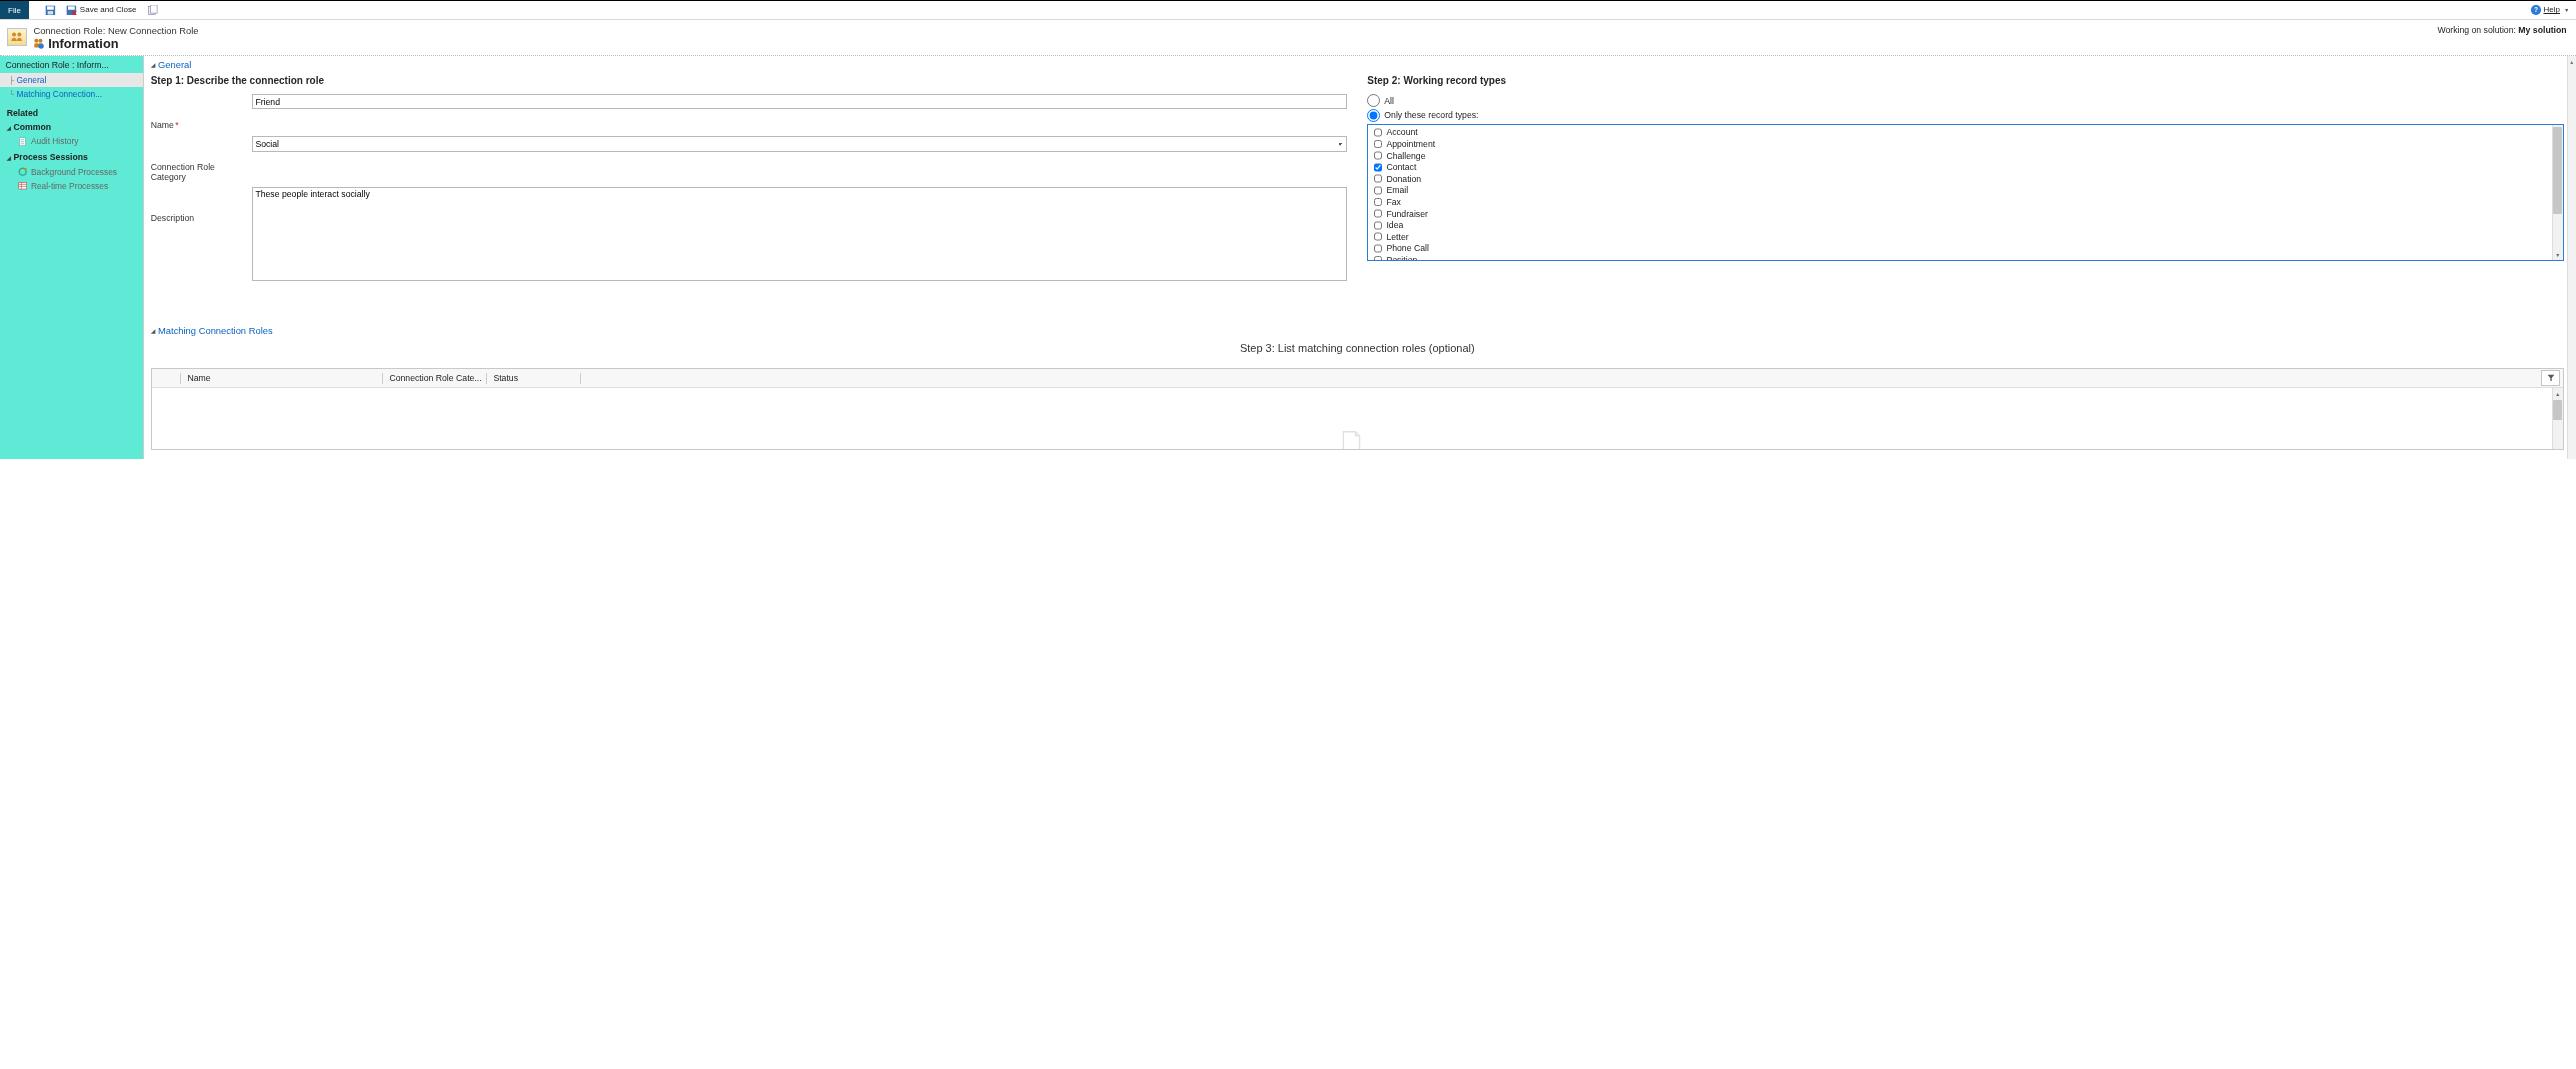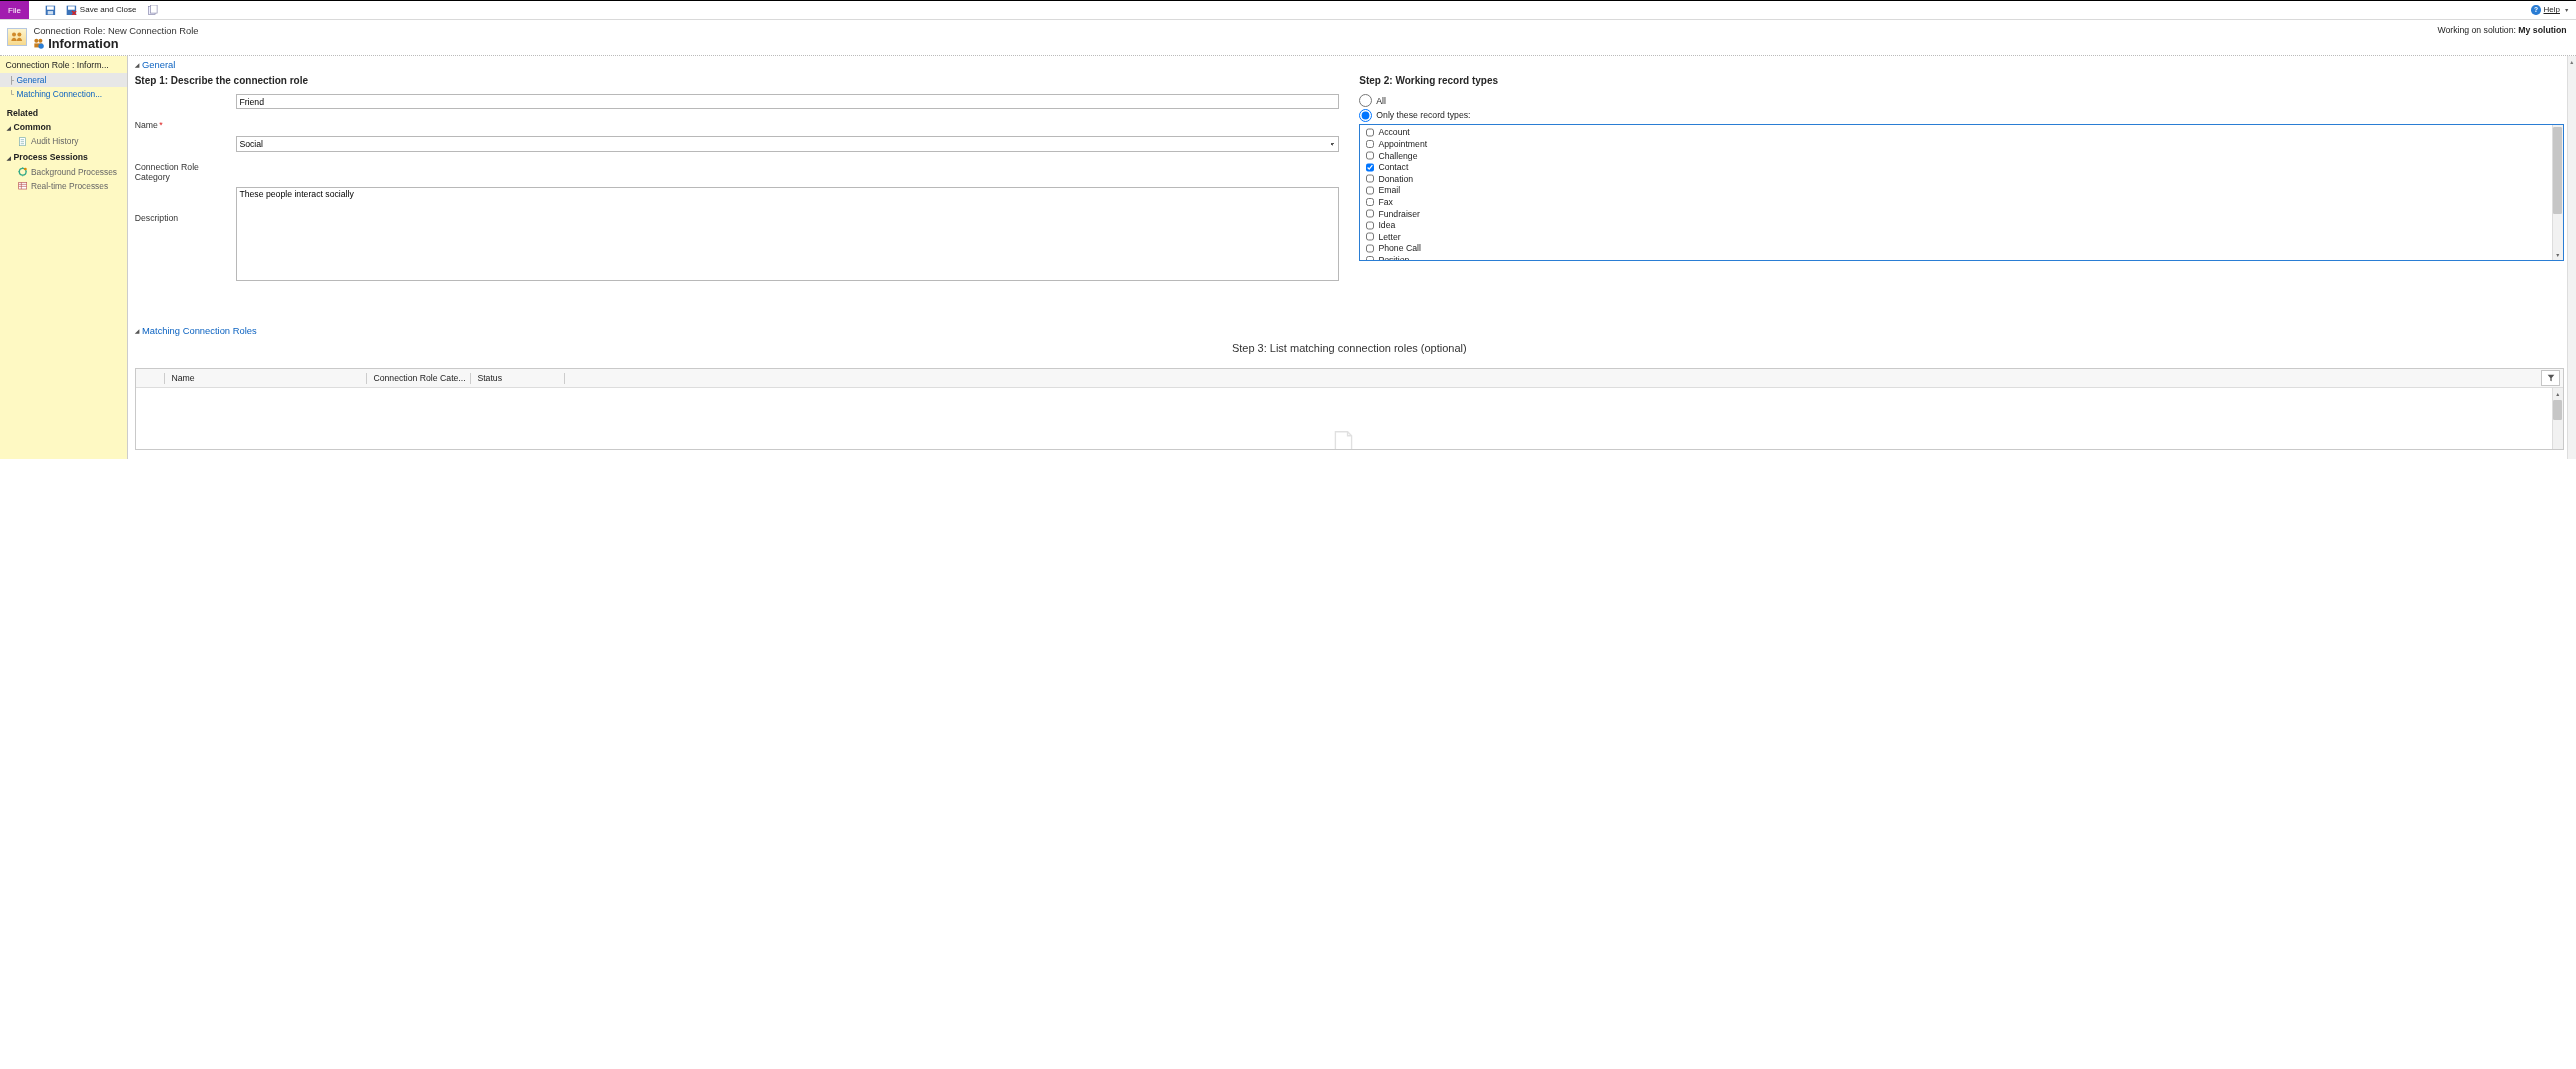--- a/index.html
+++ b/index.html
@@ -1,39 +1,39 @@
 <!DOCTYPE html>
 <html><head>
 <meta charset="utf-8">
 <style>
   * { box-sizing: border-box; }
   html, body { margin:0; padding:0; font-family: "Segoe UI", Tahoma, sans-serif; font-size:8.7px; color:#222; background:#fff; }
   .topbar { display:flex; align-items:center; height:20px; border-top:1.3px solid #000; border-bottom:0.7px solid #d9d9d9; }
-  .file-tab { background:#a21caf; color:#fff; height:100%; display:flex; align-items:center; padding:8px 8px; font-size:8px; cursor:pointer; }
+  .file-tab { background:#0c4a6e; color:#fff; height:100%; display:flex; align-items:center; padding:8px 8px; font-size:8px; cursor:pointer; }
   .toolbar { display:flex; align-items:center; gap:2.7px; padding-left:12px; height:100%; }
   .toolbar-btn { display:flex; align-items:flex-start; gap:2.7px; padding:1.3px 4px; cursor:pointer; font-size:8px; color:#222; }
   .tb-icon { width:10.8px; height:10.8px; }
   .spacer { flex:1; }
   .help { display:flex; align-items:center; gap:2.7px; padding-right:6.7px; font-size:8px; cursor:pointer; }
   .help-icon { width:9.4px; height:9.4px; border-radius:50%; background:#2a7dd4; display:flex; align-items:center; justify-content:center; color:#fff; font-size:6.7px; font-weight:bold; }
   .help u { text-decoration:underline; }
   .dropdown-caret { font-size:5.4px; color:#555; margin-left:1.3px; }
 
   .header { display:flex; align-items:flex-start; padding:5.4px 9.4px 4px 6.7px; border-bottom:0.7px dotted #bbb; }
   .header-icon { width:20px; height:17.5px; border:0.7px solid #b5c7e0; background:linear-gradient(#fdf4cc,#f7d98c); display:flex; align-items:center; justify-content:center; font-size:9.4px; margin-top:2.7px; }
   .header-text { margin-left:6.7px; }
   .header-text .line1 { font-size:9.4px; color:#333; }
   .header-text .line2 { display:flex; align-items:center; gap:4px; }
   .header-text .line2 .info-title { font-size:12.8px; font-weight:700; }
   .info-small-icon { width:10.8px; height:10.8px; }
   .header-right { margin-left:auto; font-size:8.7px; }
   .header-right .bold { font-weight:700; }
 
   .body { display:flex; min-height:403px; }
-  .nav { width:128px; border-right:0.7px solid #ccc; padding-top:1.3px; background:#fef9c3; }
+  .nav { width:144px; border-right:0.7px solid #ccc; padding-top:1.3px; background:#5eead4; }
   .nav-title { font-size:8.7px; padding:2.7px 5.4px; white-space:nowrap; overflow:hidden; text-overflow:ellipsis; }
   .nav-item { display:flex; align-items:center; padding:2px 4px 2px 9.4px; cursor:pointer; color:#0b62c1; font-size:8.4px; }
   .nav-item.selected { background:#e7e7e7; }
   .nav-tree-marker { color:#777; font-size:7.4px; margin-right:2.7px; font-family:monospace; }
   .nav-section-label { font-weight:700; padding:6.7px 6.7px 2.7px 6.7px; font-size:8.7px; }
   .nav-collapsible::before { content:"◢"; font-size:5.4px; margin-right:2.7px; color:#444; }
   .nav-sub { display:flex; align-items:center; gap:4px; padding:2px 4px 2px 17.5px; color:#666; cursor:pointer; font-size:8.4px; }
   .nav-sub-icon { width:9.4px; height:9.4px; }
 
   .main { flex:1; display:flex; flex-direction:column; position:relative; padding:0 2.7px 0 6.7px; }

